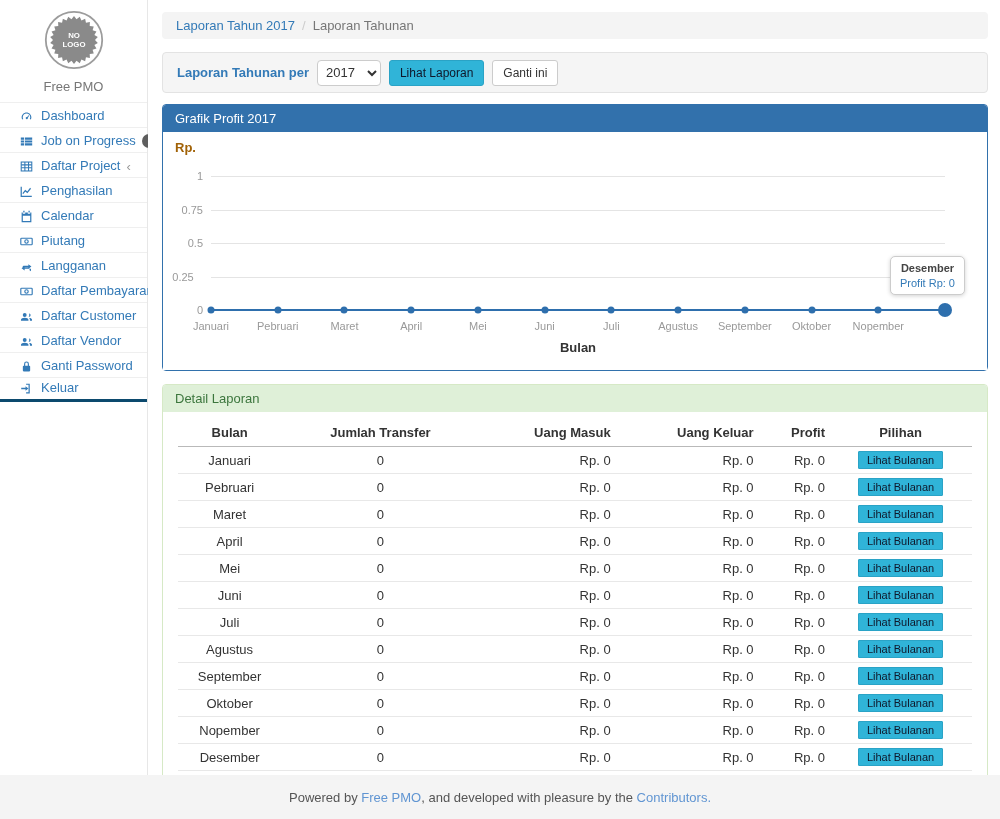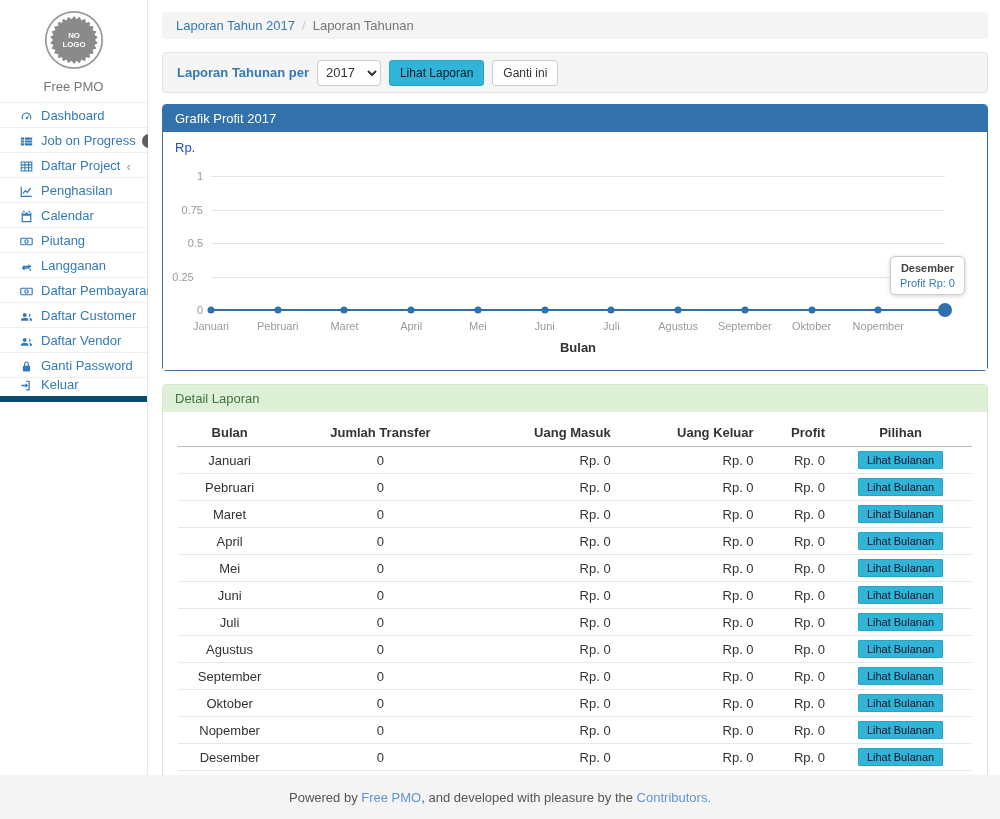--- a/index.html
+++ b/index.html
@@ -8,21 +8,21 @@
   a{text-decoration:none;cursor:pointer}
   .app{display:flex;width:1000px;height:775px}
 
   
   .sidebar{width:148px;min-width:148px;background:#fff;border-right:1px solid #e7e7e7}
   .logo-wrap{text-align:center;padding:10px 0 8px}
   .logo-badge{display:inline-block;width:60px;height:60px}
   .brand{color:#777;font-size:13px;margin-top:5px}
   .menu-item{display:flex;align-items:flex-end;gap:6px;padding:4px 20px;height:25px;
     border-top:1px solid #efefef;font-size:13px;color:var(--accent,#337ab7);cursor:pointer;white-space:nowrap}
-  .menu-item:last-child{border-bottom:6px solid #0c4a6e}
+  .menu-item:last-child{border-bottom:3px solid #0c4a6e}
   .menu-item .icn{width:15px;min-width:15px;display:flex;align-items:center;color:var(--accent,#337ab7)}
   .menu-item .icn svg{width:13px;height:13px;display:block}
   .badge{margin-left:auto;background:var(--badge-bg,#5e5e5e);color:#fff;font-size:10px;font-weight:bold;
     padding:2px 6px;border-radius:9px;line-height:1}
   .chev{margin-left:auto;color:#999;font-size:13px;line-height:1}
 
   
   .main{flex:1;padding:12px 12px 0 14px;background:#fff;overflow:hidden}
   .breadcrumb{background:#f4f4f4;border-radius:4px;padding:6px 14px;font-size:13px;
     margin-bottom:13px;display:flex;gap:7px;align-items:center;height:27px}
@@ -41,21 +41,21 @@
 
   .panel{border-radius:4px;margin-bottom:13px;background:#fff}
   .panel-heading{font-size:13px;padding:6px 12px;height:27px;border-radius:3px 3px 0 0}
   .panel-primary{border:1px solid var(--panel-blue,#3271ac)}
   .panel-primary>.panel-heading{background:var(--panel-blue,#3271ac);color:#fff}
   .panel-success{border:1px solid var(--success-border,#d6e9c6)}
   .panel-success>.panel-heading{background:var(--success-bg,#dff0d8);color:var(--success-text,#3c763d)}
 
   
   .chart-plot{position:relative;height:238px;background:#fff}
-  .ylab{position:absolute;left:12px;top:8px;font-weight:normal;font-size:13px;color:#1d4ed8}
+  .ylab{position:absolute;left:12px;top:8px;font-weight:bold;font-size:13px;color:#a16207}
   .gridline{position:absolute;height:1px;background:#e4e4e4}
   .ytick{position:absolute;width:40px;text-align:right;font-size:11px;color:#999}
   .xtick{position:absolute;font-size:11px;color:#999;transform:translateX(-50%);top:188px;white-space:nowrap}
   .xlabel{position:absolute;left:48px;right:42px;text-align:center;top:208px;font-weight:bold;font-size:13px;color:#333}
   .pline{position:absolute;height:2px;background:var(--chart-line,#2e6fad)}
   .dot{position:absolute;width:7px;height:7px;border-radius:50%;background:var(--chart-line,#2e6fad);
     transform:translate(-50%,-50%)}
   .dot.big{width:14px;height:14px}
   .ctooltip{position:absolute;right:22px;top:124px;background:#fff;border:1px solid #ccc;border-radius:5px;
     box-shadow:0 1px 4px rgba(0,0,0,.18);padding:5px 9px;text-align:center;z-index:2}

